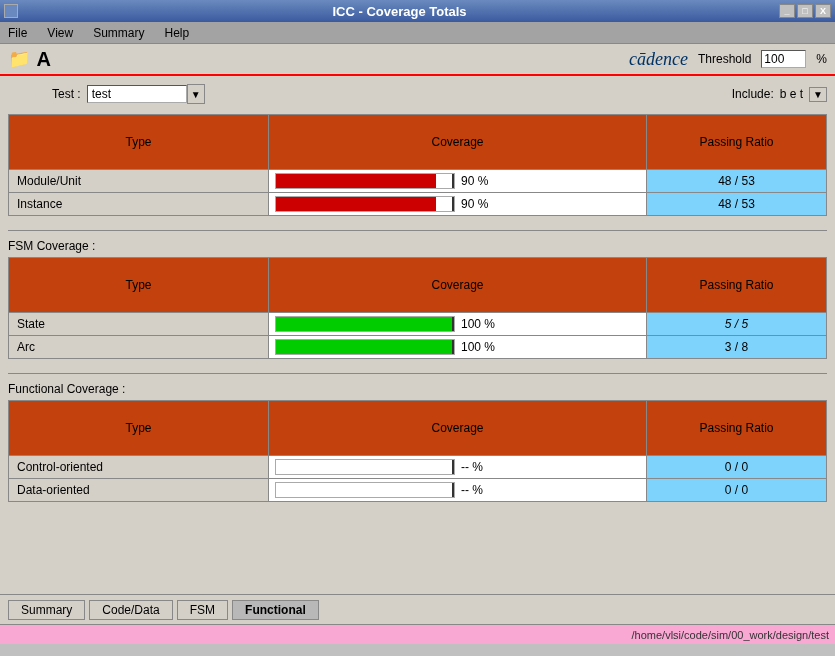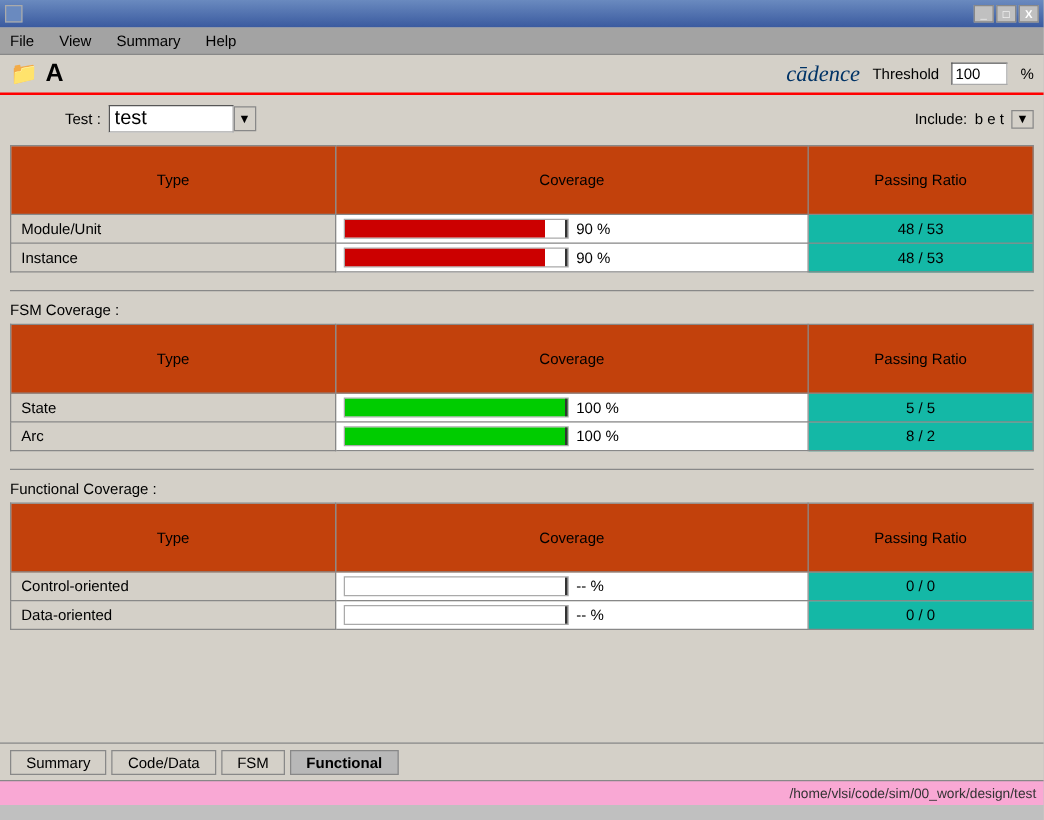--- a/index.html
+++ b/index.html
@@ -117,21 +117,21 @@
       margin-left: 44px;
     }
     .test-select-wrapper {
       display: flex;
       align-items: center;
     }
     .test-input {
       border: 1px inset #aaa;
       background: white;
       padding: 1px 4px;
-      font-size: 16px;
+      font-size: 12px;
       width: 100px;
     }
     .test-dropdown-btn {
       border: 1px solid #888;
       background: #d4d0c8;
       padding: 1px 3px;
       cursor: pointer;
       font-size: 10px;
       height: 20px;
     }
@@ -162,21 +162,21 @@
       font-size: 12px;
     }
     .coverage-table td:first-child {
       background: #d4d0c8;
     }
     .coverage-table td:nth-child(2) {
       background: white;
     }
     .coverage-table td:nth-child(3) {
       text-align: center;
-      background: #14b8a6;
+      background: #7dd3fc;
     }
 
     .section-label {
       font-size: 12px;
       margin: 8px 0 4px 0;
       font-weight: normal;
     }
 
     .separator {
       border: none;
@@ -219,20 +219,21 @@
       font-weight: bold;
     }
   </style>
 </head>
 <body>
 
 <div class="title-bar">
   <div class="title-bar-left">
     <div style="width:14px;height:14px;background:#6a8abf;margin-left:4px;border:1px solid #aaa;"></div>
   </div>
+  <div class="title-bar-title">ICC - Coverage Totals</div>
   <div class="title-bar-controls">
     <div class="title-bar-btn">_</div>
     <div class="title-bar-btn">□</div>
     <div class="title-bar-btn">X</div>
   </div>
 </div>
 
 <div class="menu-bar">
   <span class="menu-item">File</span>
   <span class="menu-item">View</span>
@@ -324,34 +325,34 @@
           <td style="width: 260px;">State</td>
           <td style="background: white; padding: 3px 6px;">
             <div style="display: flex; align-items: center; gap: 6px;">
               <div style="width: 180px; height: 16px; background: white; border: 1px solid rgb(170, 170, 170); position: relative; display: inline-block;">
                 <div style="height: 100%; position: absolute; left: 0px; top: 0px; width: 100%; background: rgb(0, 204, 0);"></div>
                 <div style="position: absolute; right: 0px; top: 0px; width: 2px; height: 100%; background: rgb(51, 51, 51);"></div>
               </div>
               <span style="font-size: 12px;">100 %</span>
             </div>
           </td>
-          <td style="text-align: center; width: 180px;">5 / 5</td>
+          <td style="text-align: center; width: 180px; font-style: italic;">5 / 5</td>
         </tr>
         <tr>
           <td style="width: 260px;">Arc</td>
           <td style="background: white; padding: 3px 6px;">
             <div style="display: flex; align-items: center; gap: 6px;">
               <div style="width: 180px; height: 16px; background: white; border: 1px solid rgb(170, 170, 170); position: relative; display: inline-block;">
                 <div style="height: 100%; position: absolute; left: 0px; top: 0px; width: 100%; background: rgb(0, 204, 0);"></div>
                 <div style="position: absolute; right: 0px; top: 0px; width: 2px; height: 100%; background: rgb(51, 51, 51);"></div>
               </div>
               <span style="font-size: 12px;">100 %</span>
             </div>
           </td>
-          <td style="text-align: center; width: 180px;">8 / 2</td>
+          <td style="text-align: center; width: 180px;">3 / 8</td>
         </tr>
       </tbody>
   </table>
 
   <hr class="separator">
 
   <div class="section-label">Functional Coverage :</div>
   <table class="coverage-table">
     <thead>
       <tr>

